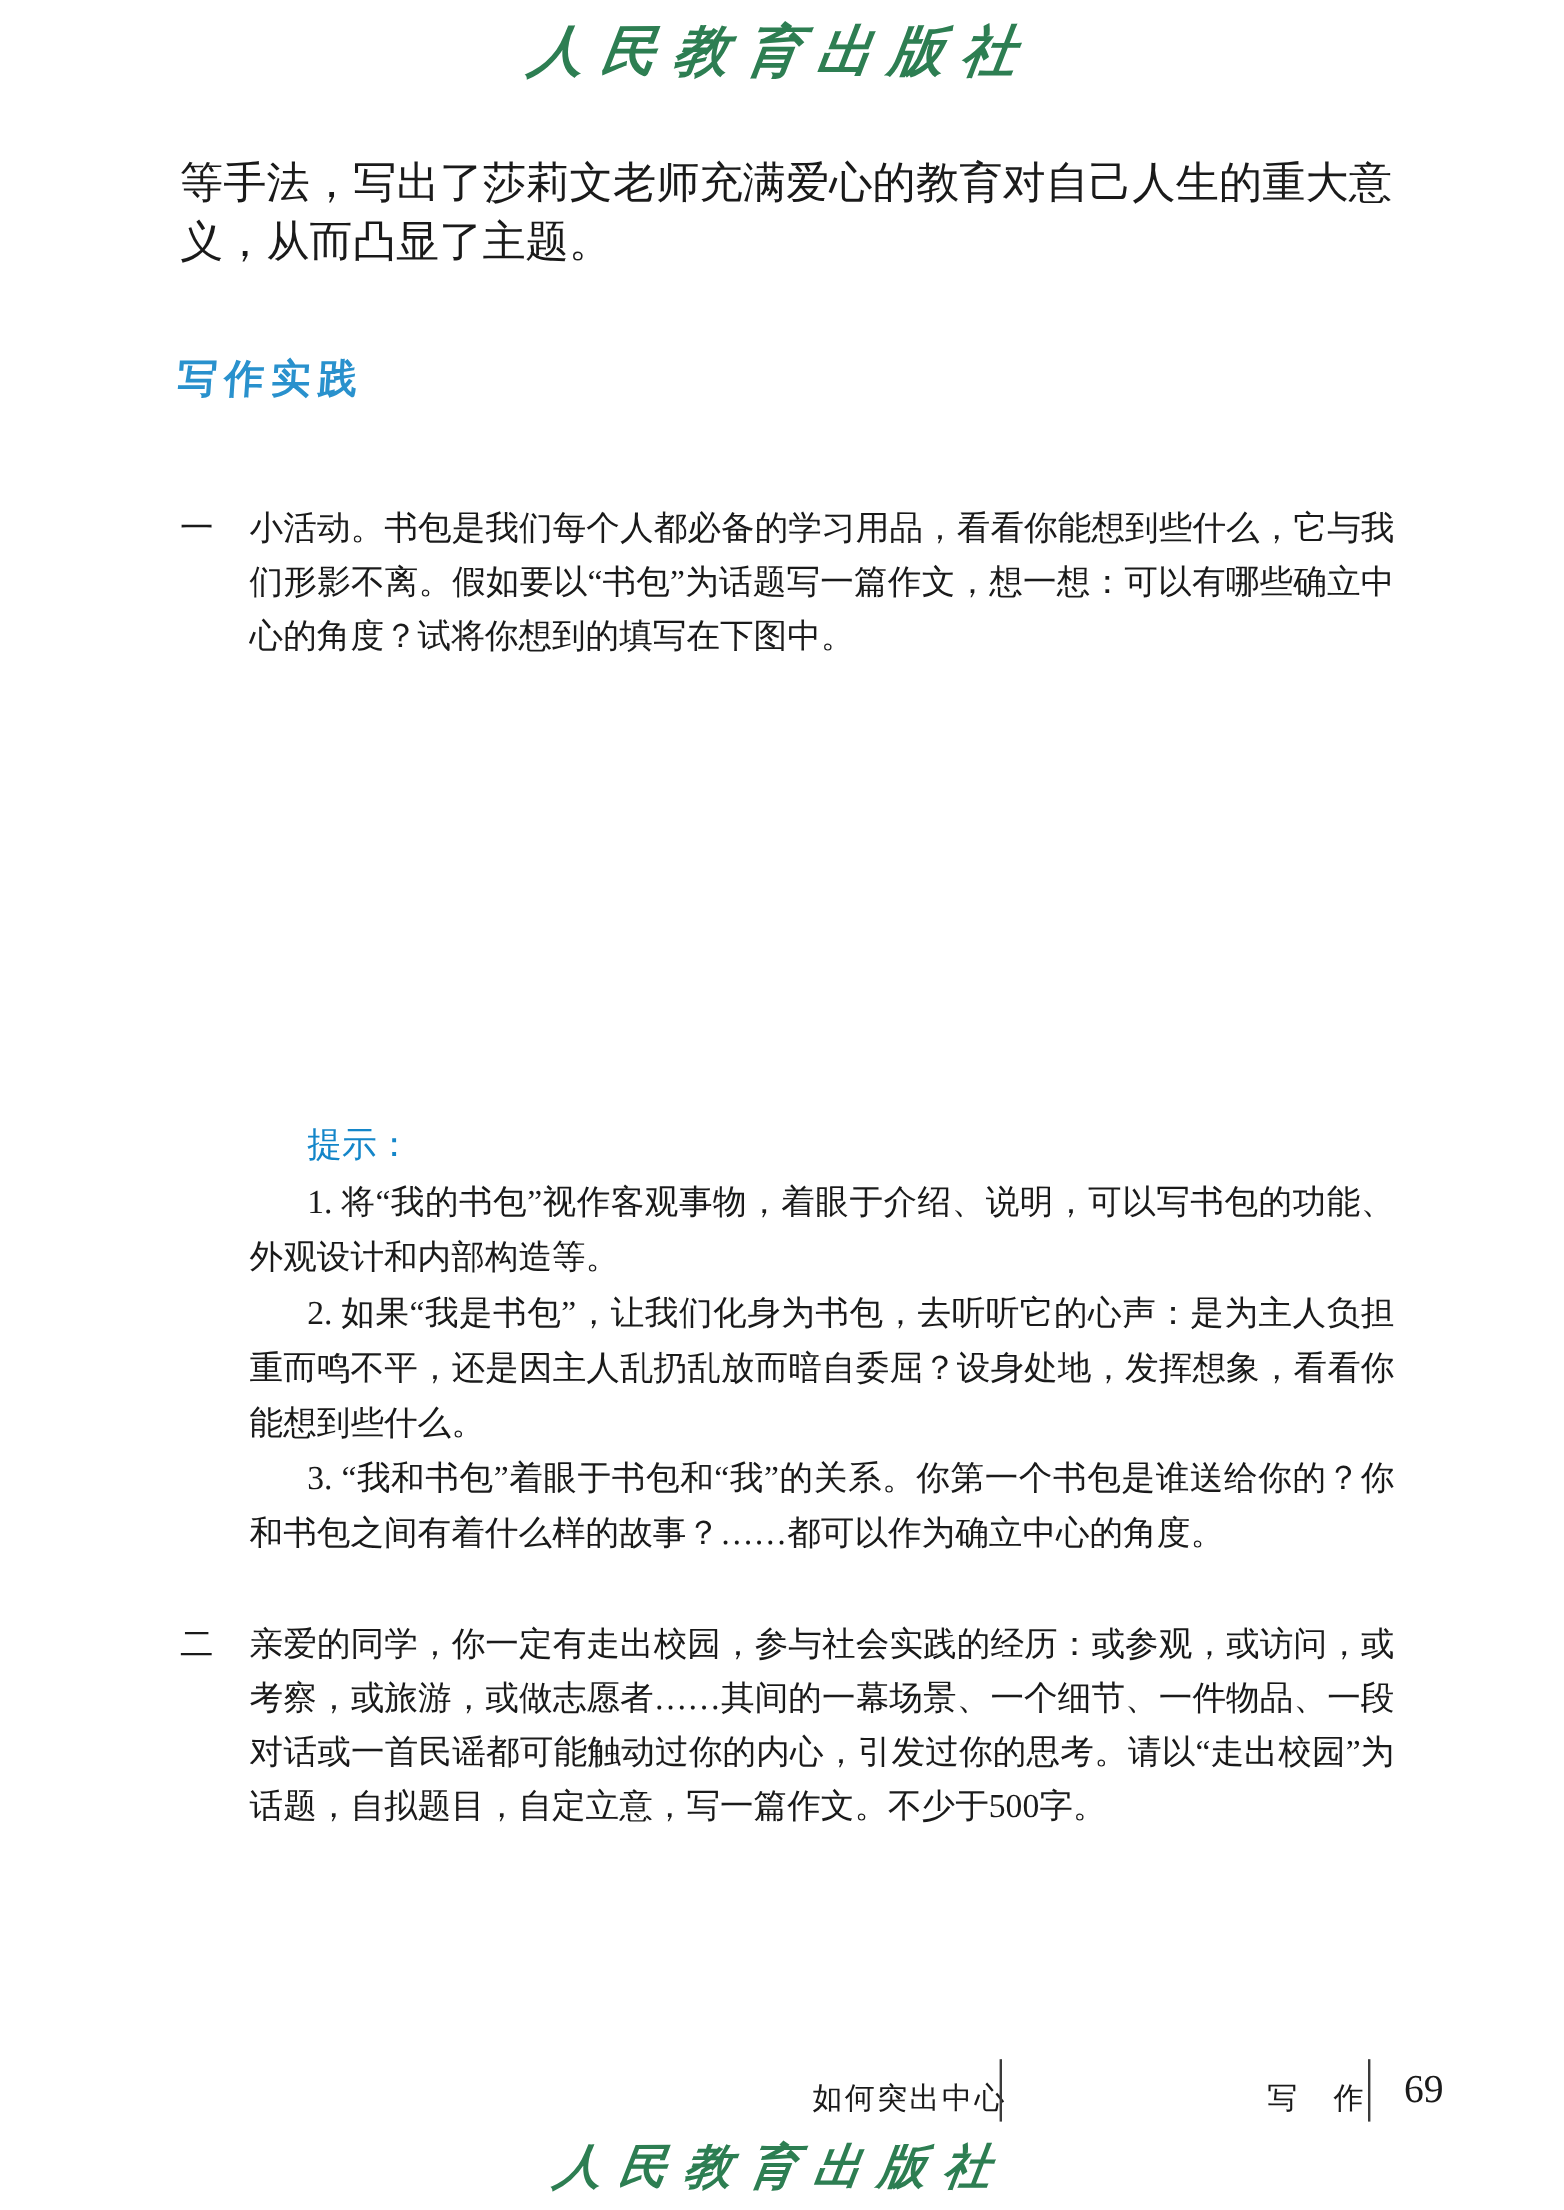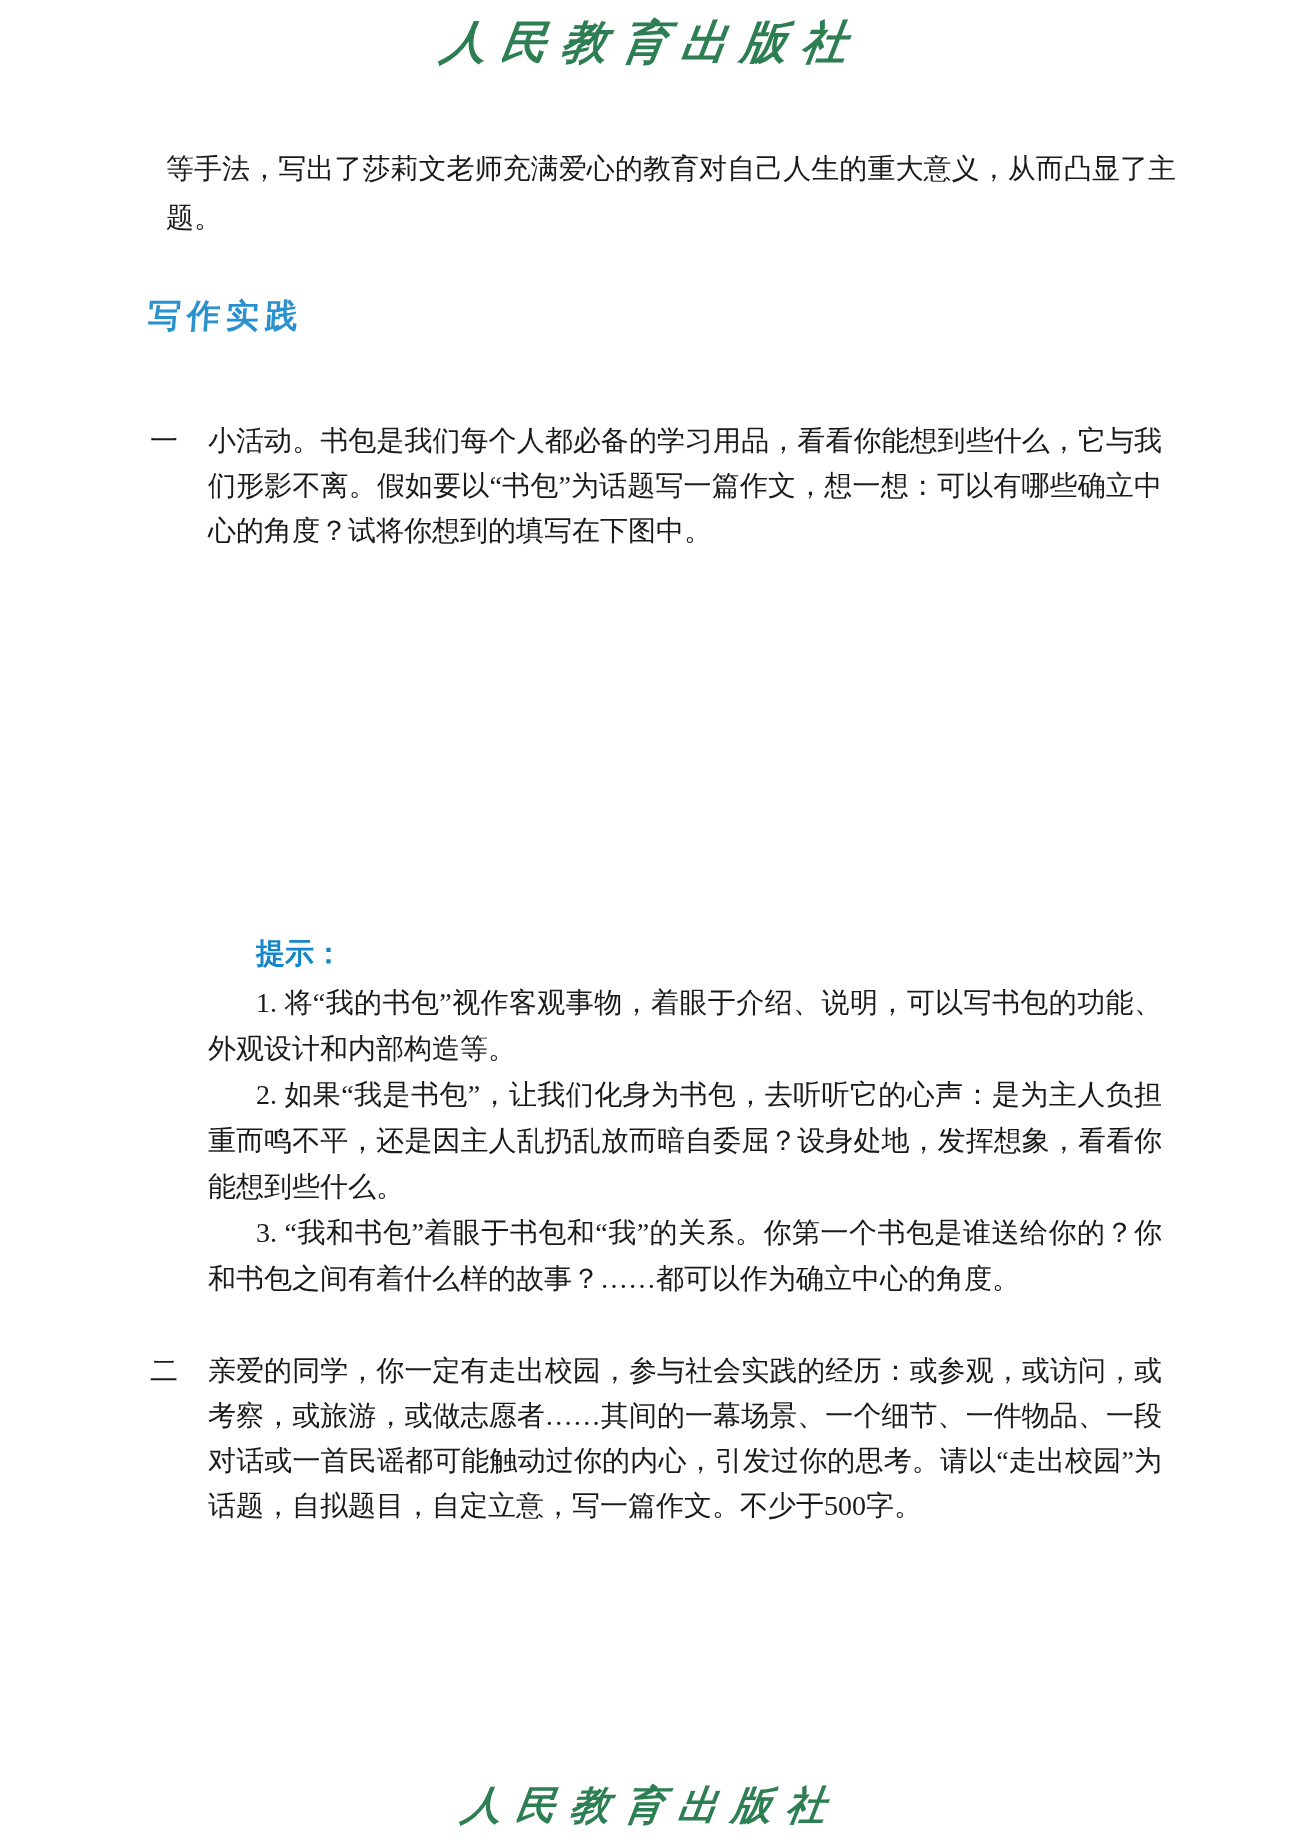--- a/index.html
+++ b/index.html
@@ -19,21 +19,21 @@
     font-style:italic;font-weight:bold;
     letter-spacing:14px;
     transform:skewX(-8deg);
     font-family:"DejaVu Serif","Liberation Serif",serif;
   }
   .logo-top{top:12px;font-size:46px;}
   .logo-bottom{top:1778px;font-size:40px;}
 
   .intro{
     position:absolute;top:128px;left:150px;width:1010px;
-    margin:16px;font-size:28px;line-height:49px;
+    margin:0;font-size:36px;line-height:49px;
     text-align:justify;
   }
   .section-title{
     position:absolute;top:294px;left:148px;margin:0;
     font-size:33px;font-weight:bold;
     color:var(--heading-blue,#2991cd);
     font-family:"Liberation Sans","DejaVu Sans",sans-serif;
     letter-spacing:6px;
     transform:skewX(-4deg);
   }
@@ -58,21 +58,21 @@
   .hex.empty{fill:#ffffff;}
   .hex-label{
     font-family:"Liberation Serif","DejaVu Serif",serif;
     font-size:26px;letter-spacing:7px;
     fill:#1a1a1a;
     text-anchor:middle;
   }
   .hints{position:absolute;top:934px;left:150px;width:1012px;}
   .hints-title{
     margin:0 0 6px 106px;
-    font-size:29px;font-weight:bold;
+    font-size:29px;font-weight:normal;
     color:var(--hint-blue,#1486c9);
     font-family:"Liberation Sans","DejaVu Sans",sans-serif;
   }
   .hint{
     margin:0 0 0 58px;
     font-size:28px;line-height:46px;
     text-indent:48px;
     text-align:justify;
   }
   .footer{position:absolute;left:0;top:1710px;width:1303px;height:70px;font-size:25px;}
@@ -105,16 +105,23 @@
     <p class="hint">1. 将“我的书包”视作客观事物，着眼于介绍、说明，可以写书包的功能、外观设计和内部构造等。</p>
     <p class="hint">2. 如果“我是书包”，让我们化身为书包，去听听它的心声：是为主人负担重而鸣不平，还是因主人乱扔乱放而暗自委屈？设身处地，发挥想象，看看你能想到些什么。</p>
     <p class="hint">3. “我和书包”着眼于书包和“我”的关系。你第一个书包是谁送给你的？你和书包之间有着什么样的故事？……都可以作为确立中心的角度。</p>
   </div>
 
   <div class="task task-2">
     <span class="task-marker">二</span>
     <p class="task-text">亲爱的同学，你一定有走出校园，参与社会实践的经历：或参观，或访问，或考察，或旅游，或做志愿者……其间的一幕场景、一个细节、一件物品、一段对话或一首民谣都可能触动过你的内心，引发过你的思考。请以“走出校园”为话题，自拟题目，自定立意，写一篇作文。不少于500字。</p>
   </div>
 
+  <div class="footer">
+    <span class="f-chapter">如何突出中心</span>
+    <span class="f-bar f-bar1"></span>
+    <span class="f-section">写 作</span>
+    <span class="f-bar f-bar2"></span>
+    <span class="f-page">69</span>
+  </div>
 
   <div class="logo logo-bottom">人民教育出版社</div>
 
 </div>
 
 </body></html>

